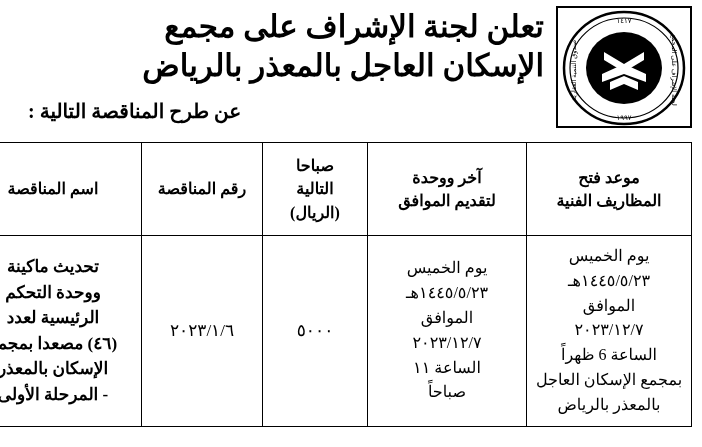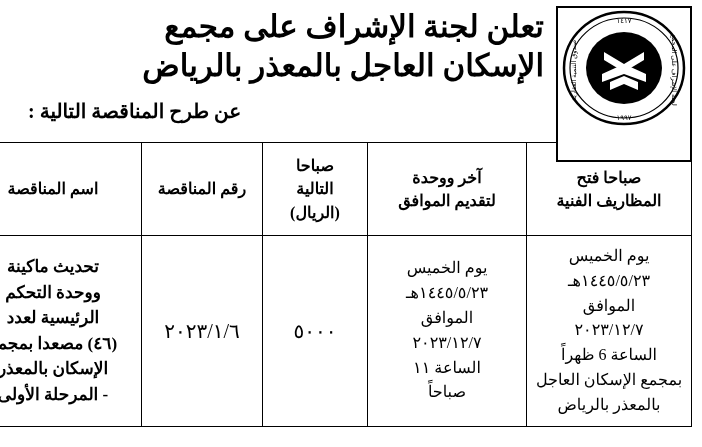--- a/index.html
+++ b/index.html
@@ -26,21 +26,21 @@
   .header {
     display: flex;
     flex-direction: row;
     align-items: flex-start;
     justify-content: flex-start;
     gap: 8px;
     height: 128px;
   }
   .logo-box {
     width: 136px;
-    height: 156px;
+    height: 122px;
     flex: 0 0 136px;
     border: 2px solid #000;
     box-sizing: border-box;
     position: relative;
     background: #ffffff;
     overflow: hidden;
   }
   .logo-svg { display: block; }
 
   .header-text {
@@ -100,21 +100,21 @@
   .col-last  { width: 150px; }
   .col-open  { width: 156px; }
 
   td.cell-name {
     font-weight: bold;
     font-size: 17px;
     line-height: 1.5;
     padding: 8px 6px;
   }
   td.cell-num, td.cell-value {
-    font-size: 20px;
+    font-size: 17px;
     font-weight: normal;
   }
   td.cell-last, td.cell-open {
     font-size: 16px;
     line-height: 1.55;
     padding: 8px 6px;
   }
   .line { display: block; }
 </style>
 </head>
@@ -153,21 +153,21 @@
       </div>
       <div class="title-sub">عن طرح المناقصة التالية :</div>
     </div>
 
   </div>
 
   <table class="tender-table">
     <thead>
       <tr>
         <th class="col-open">
-          <span class="line">صباحا فتح</span>
+          <span class="line">موعد فتح</span>
           <span class="line">المظاريف الفنية</span>
         </th>
         <th class="col-last">
           <span class="line">آخر ووحدة</span>
           <span class="line">لتقديم الموافق</span>
         </th>
         <th class="col-value">
           <span class="line">صباحا</span>
           <span class="line">التالية</span>
           <span class="line">(الريال)</span>

